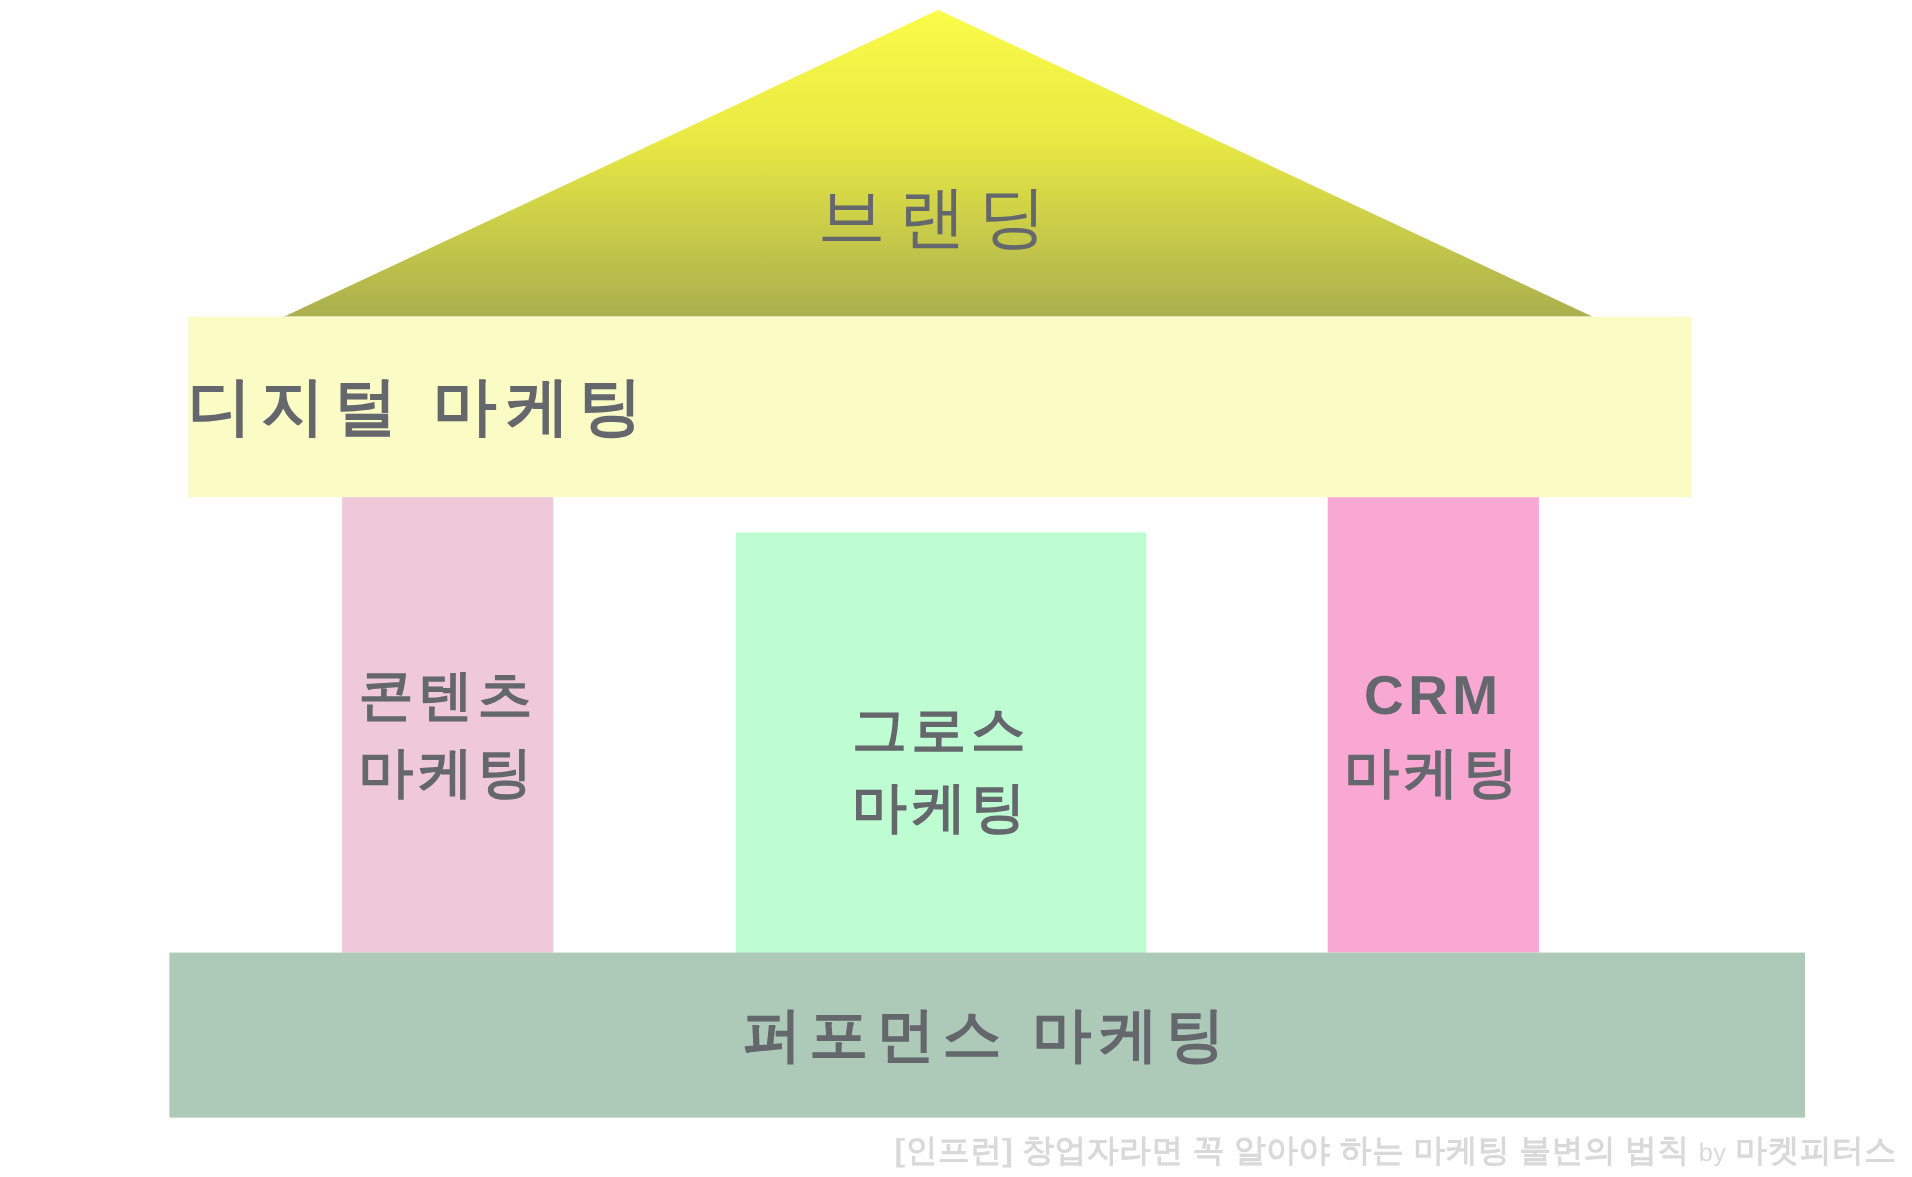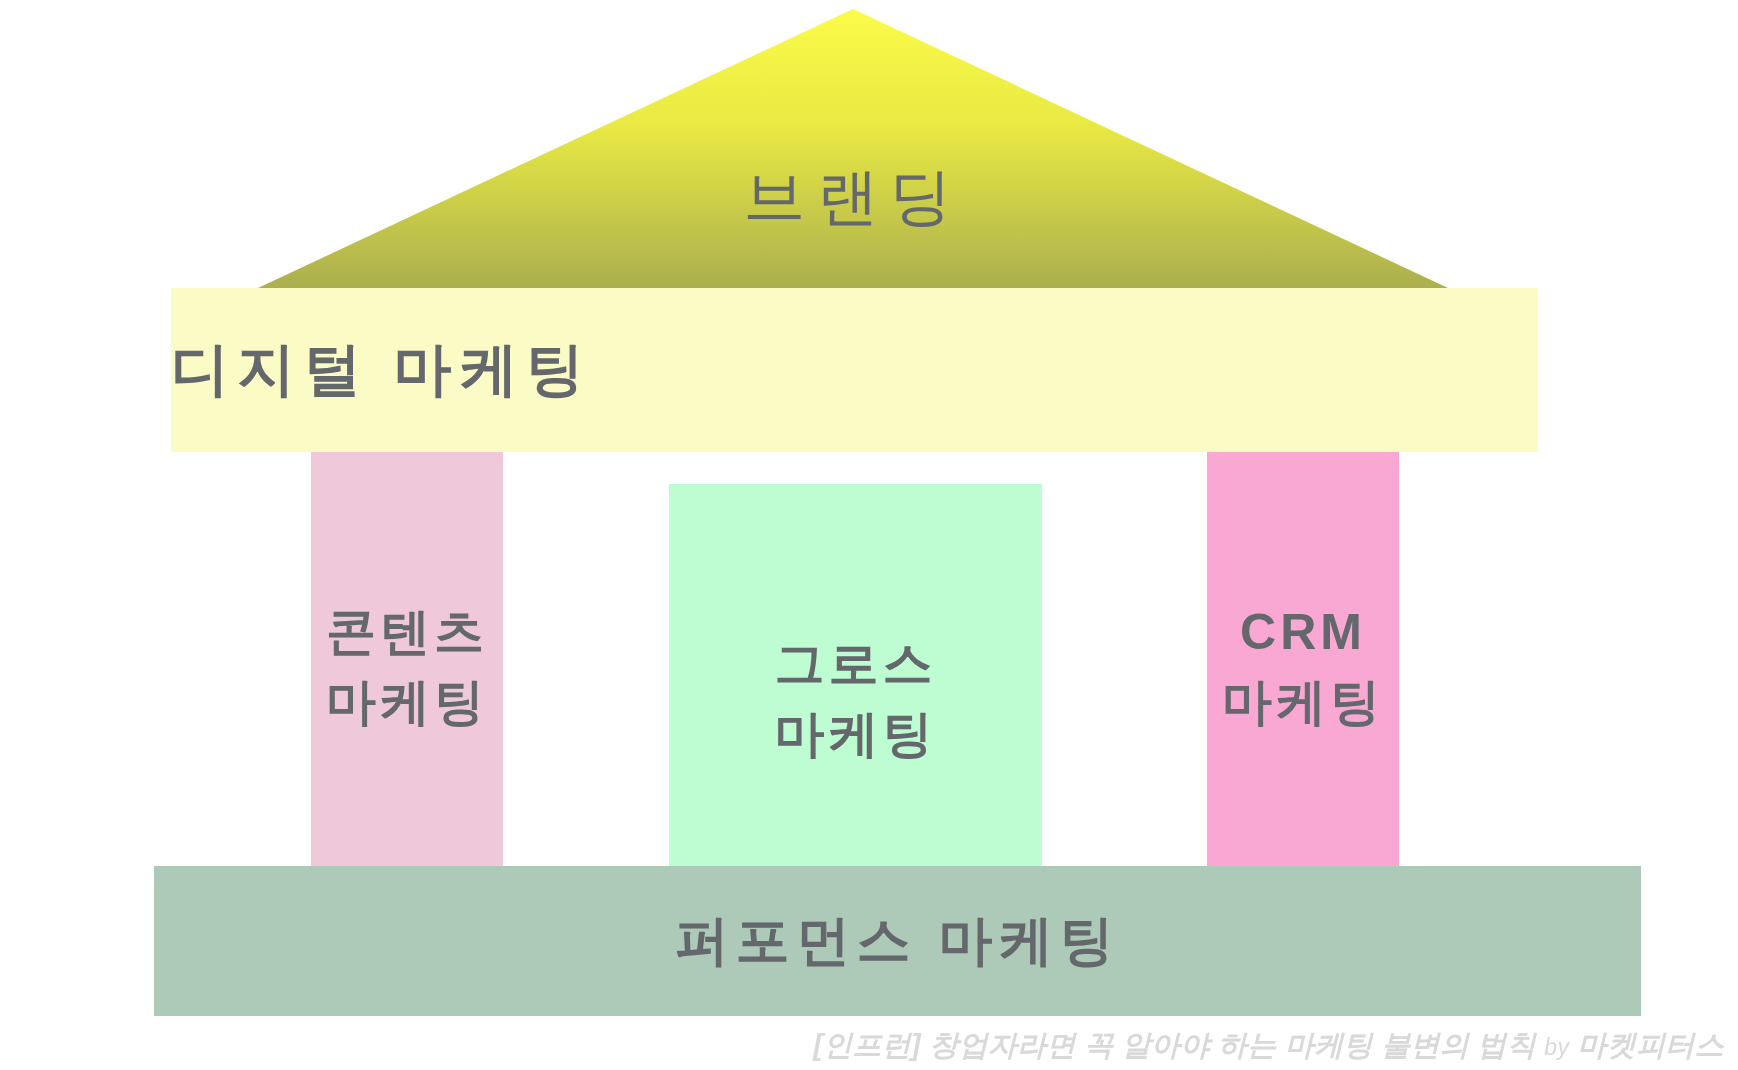--- a/index.html
+++ b/index.html
@@ -138,19 +138,19 @@
 
   <div class="pillar pillar-crm" style="background: #f9a8d4;">
     <div class="pillar-line">CRM</div>
     <div class="pillar-line">마케팅</div>
   </div>
 
   <div class="base-bar" style="background: rgb(173, 201, 184);">
     <div class="base-label">퍼포먼스 마케팅</div>
   </div>
 
-  <div class="caption" style="color: rgb(217, 217, 217); font-style: italic;">
+  <div class="caption" style="color: rgb(217, 217, 217);">
     <span>[인프런] 창업자라면 꼭 알아야 하는 마케팅 불변의 법칙</span>
     <span class="by">by</span>
     <span>마켓피터스</span>
   </div>
 
 </div>
 
 </body></html>

